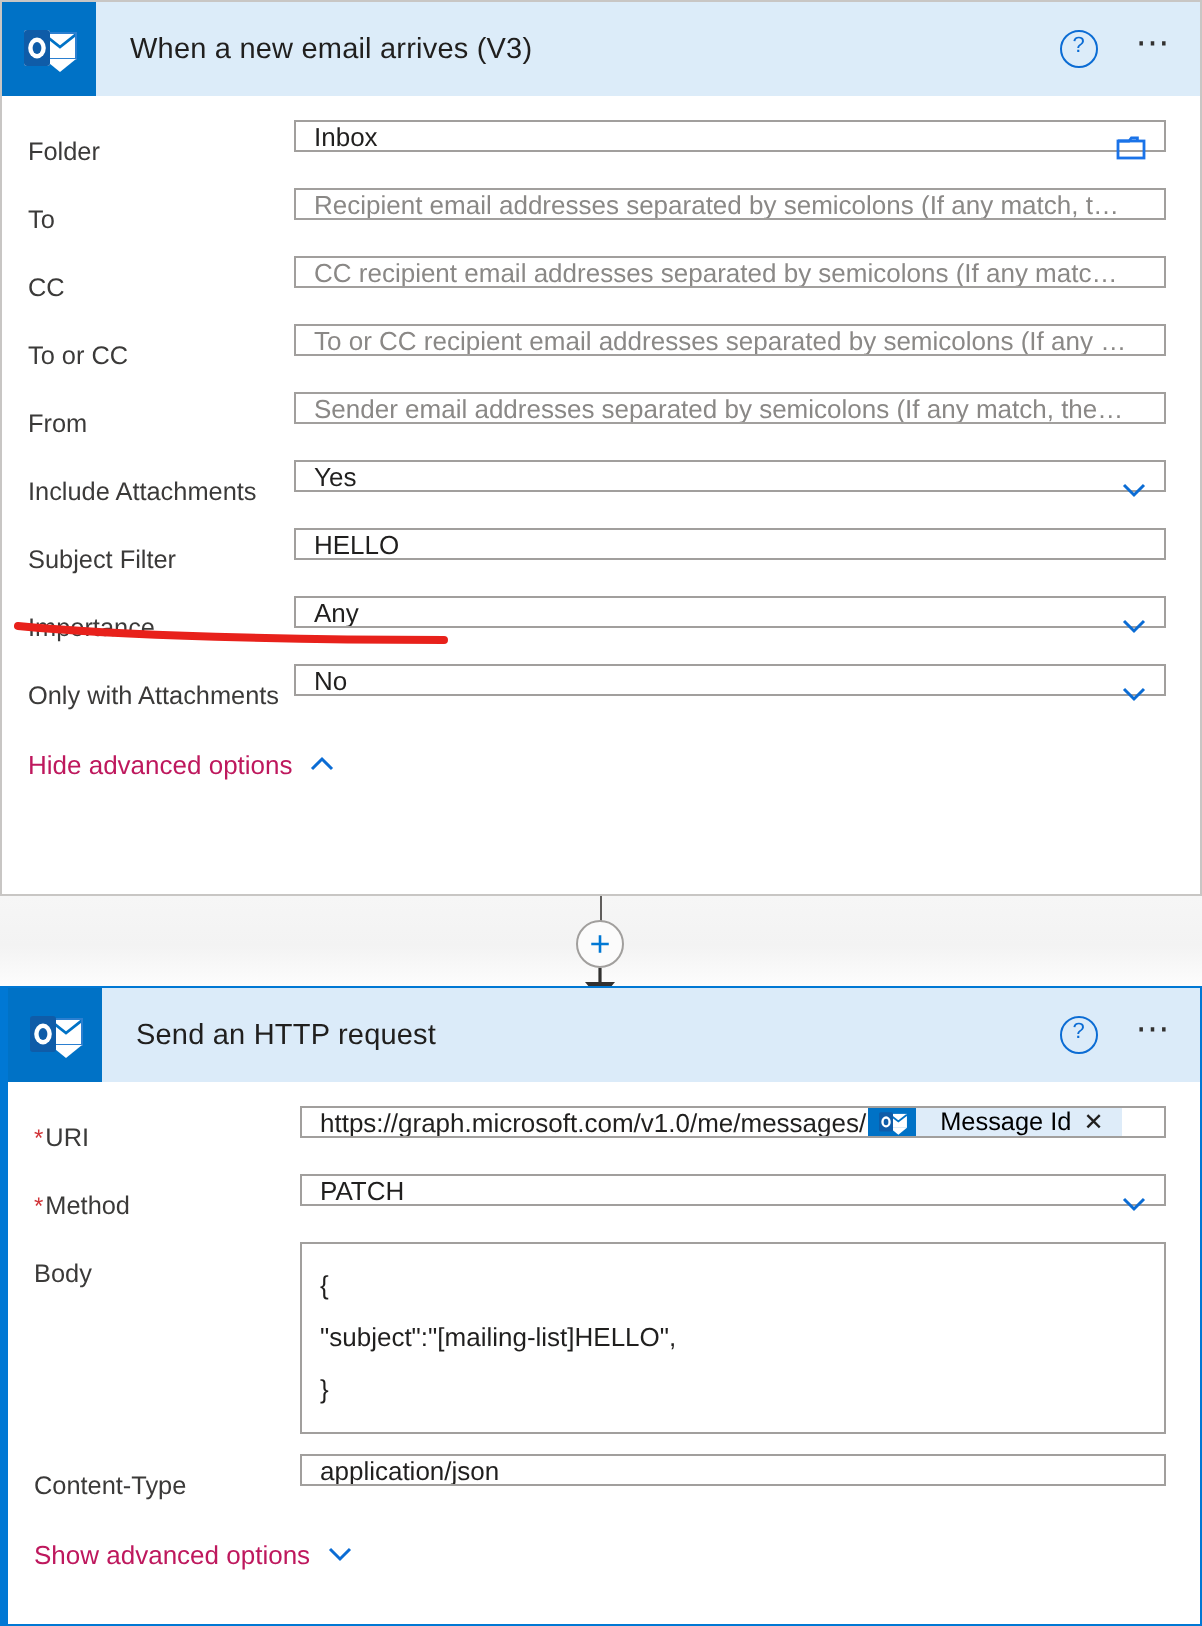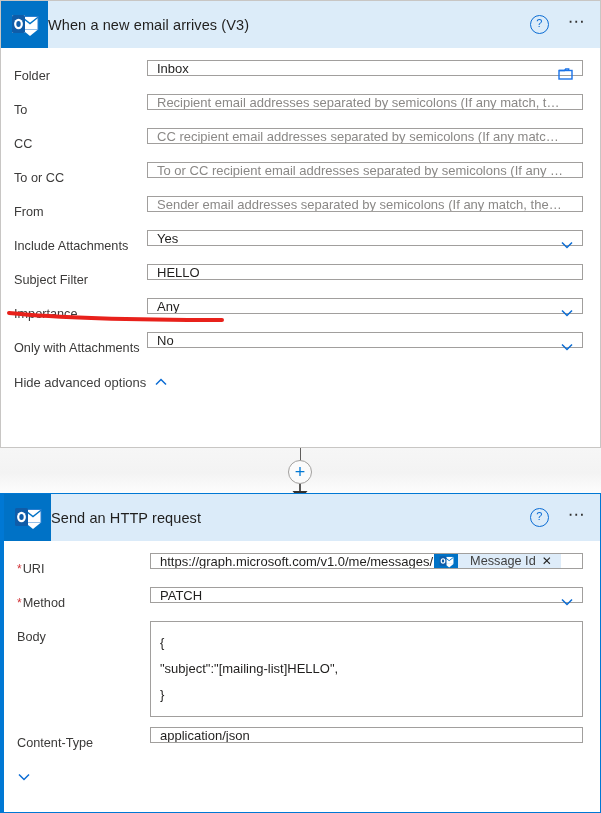--- a/index.html
+++ b/index.html
@@ -45,20 +45,21 @@
   .app-icon {
     width: 47px;
     height: 47px;
     background: #0072c6;
     flex: 0 0 47px;
     display: flex;
     align-items: center;
     justify-content: center;
   }
   .card-title {
+    margin-left: 17px;
     font-size: 14.5px;
     color: #201f1e;
     letter-spacing: .1px;
   }
   .header-actions {
     position: absolute;
     right: 13px;
     top: 0;
     height: 47px;
     display: flex;
@@ -171,41 +172,41 @@
     flex: 0 0 auto;
   }
   .token-icon {
     width: 24px; height: 24px;
     background: #0072c6;
     display: flex; align-items: center; justify-content: center;
     flex: 0 0 24px;
   }
   .token-label {
     font-size: 12.7px;
-    color: #404040;
+    color: #000000;
     padding: 0 6px 0 12px;
     white-space: nowrap;
   }
   .token-x {
     font-size: 12px;
     color: #201f1e;
     padding-right: 9px;
     cursor: pointer;
   }
   .uri-text {
     flex: 0 0 auto;
     white-space: nowrap;
   }
 
   
   .adv-link {
     display: flex;
     align-items: center;
     gap: 8px;
-    color: #404040;
+    color: #be185d;
     font-size: 13px;
     padding: 9px 0 0 13px;
     cursor: pointer;
   }
 
   
   .connector {
     position: absolute;
     left: 0; width: 601px;
     background: linear-gradient(to bottom, #f6f6f6 0%, #f3f3f3 55%, #fdfdfd 100%);
@@ -452,20 +453,21 @@
     </div>
 
     <div class="row">
       <div class="field-label">Content-Type</div>
       <div class="control">
         <div class="input-box">application/json</div>
       </div>
     </div>
 
     <div class="adv-link">
+      <span>Show advanced options</span>
       <span>
         <svg width="14" height="10" viewBox="0 0 14 10">
           <path d="M2 2.5 L7 7.5 L12 2.5" fill="none" stroke="#0b6cd4" stroke-width="1.5"></path>
         </svg>
       </span>
     </div>
 
   </div>
 </div>
 

